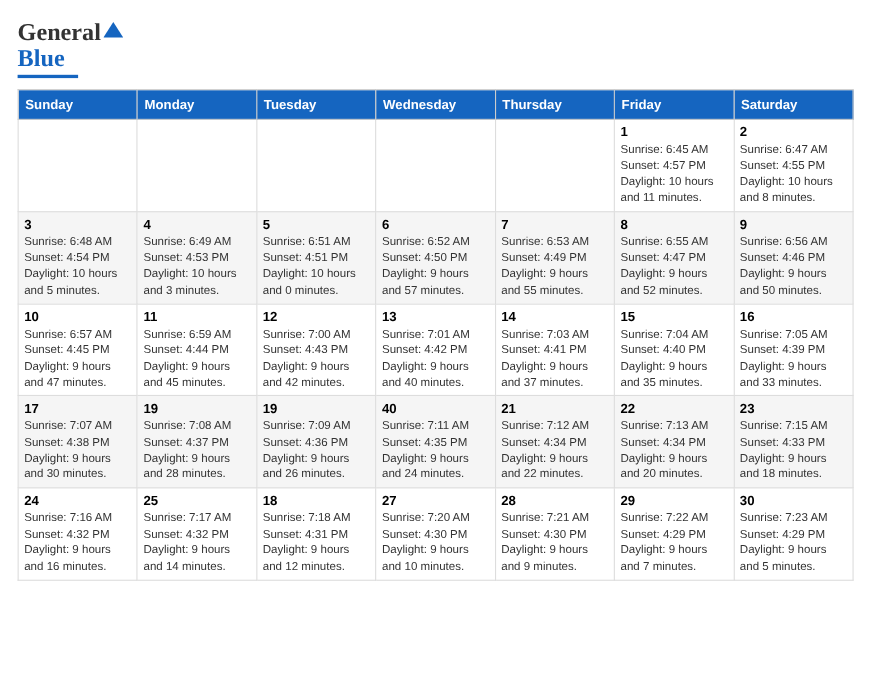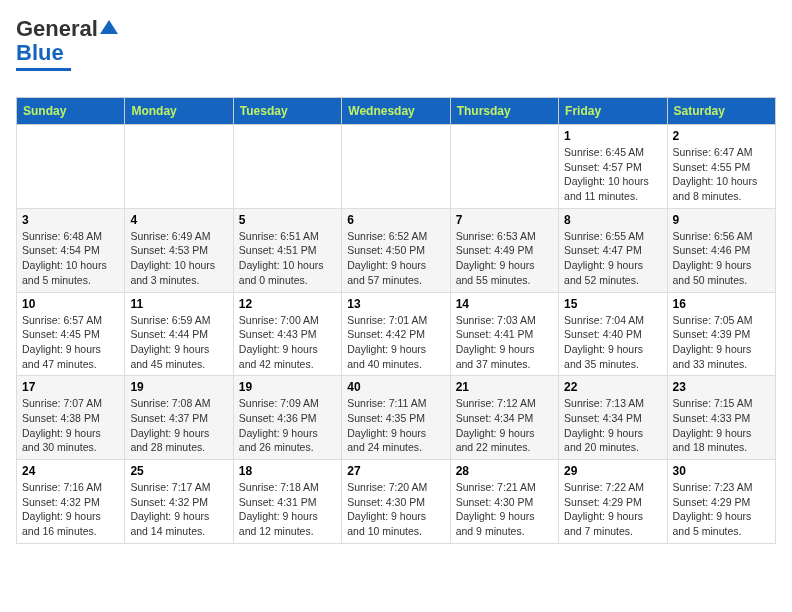--- a/index.html
+++ b/index.html
@@ -7,21 +7,22 @@
       font-family: Arial, sans-serif;
       background: #fff;
       width: 792px;
       min-height: 612px;
       padding: 16px;
     }
     .header-area {
       display: flex;
       justify-content: space-between;
       align-items: center;
-      margin-bottom: 26px;
+      margin-bottom: 10px;
+      font-family: Liberation Serif, serif;
     }
     .logo {
       display: flex;
       flex-direction: column;
       align-items: flex-start;
     }
     .title-area {
       text-align: right;
     }
     .month-title {
@@ -34,21 +35,21 @@
       color: #444;
       margin-top: 2px;
     }
     .calendar {
       width: 100%;
       border-collapse: collapse;
       font-size: 11px;
     }
     .calendar th {
       background: #1565c0;
-      color: #bef264;
+      color: #ffffff;
       text-align: left;
       padding: 6px 6px;
       font-size: 12px;
       border: 1px solid #ccc;
       margin-top: 12px;
     }
     .calendar td {
       vertical-align: top;
       padding: 4px 5px;
       border: 1px solid #ddd;

